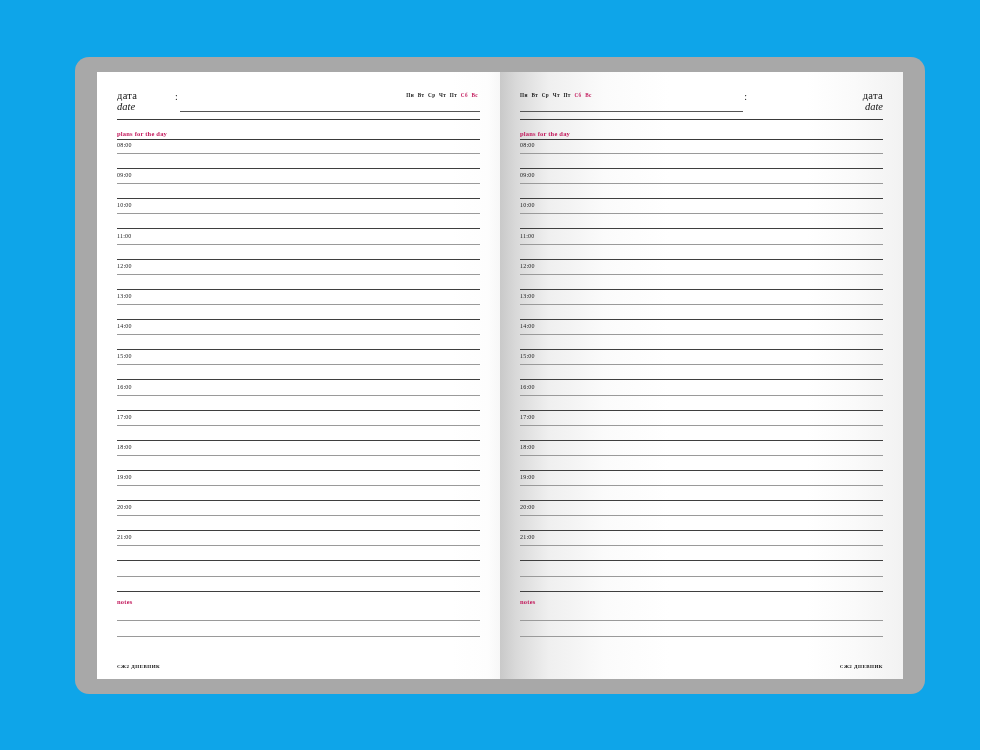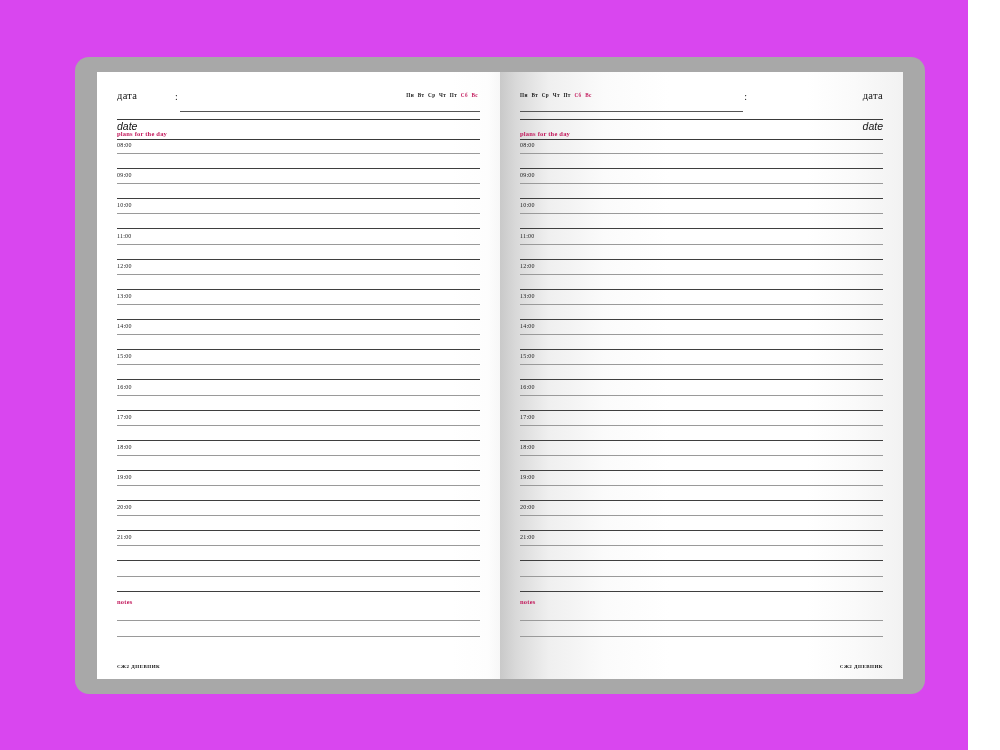--- a/index.html
+++ b/index.html
@@ -10,21 +10,22 @@
     height: 750px;
     overflow: hidden;
   }
   body {
     font-family: "Liberation Serif", serif;
   }
   .stage {
     position: relative;
     width: 968px;
     height: 750px;
-    background: #d946ef;
+    background: #0ea5e9;
+    padding-left: 12px;
   }
   
   .cover {
     position: absolute;
     left: 75px;
     top: 57px;
     width: 850px;
     height: 637px;
     background: #a8a8a8;
     border-radius: 14px;
@@ -60,21 +61,21 @@
     height: 34px;
   }
   .datebox {
     position: absolute;
     top: 0;
     font-size: 10.5px;
     line-height: 11px;
     color: #111;
   }
   .datebox .ru { display: block; font-family: "Liberation Serif", serif; letter-spacing: .3px;}
-  .datebox .en { display: block; font-style: italic; font-family: Liberation Sans, sans-serif; margin-top: 20px; }
+  .datebox .en { display: block; font-style: italic; font-family: Liberation Serif, serif; }
   .left .datebox { left: 0; text-align: left; }
   .right .datebox { right: 0; text-align: right; }
 
   .colon {
     position: absolute;
     top: 1px;
     font-size: 10px;
     color: #111;
   }
   .left .colon { left: 58px; }

